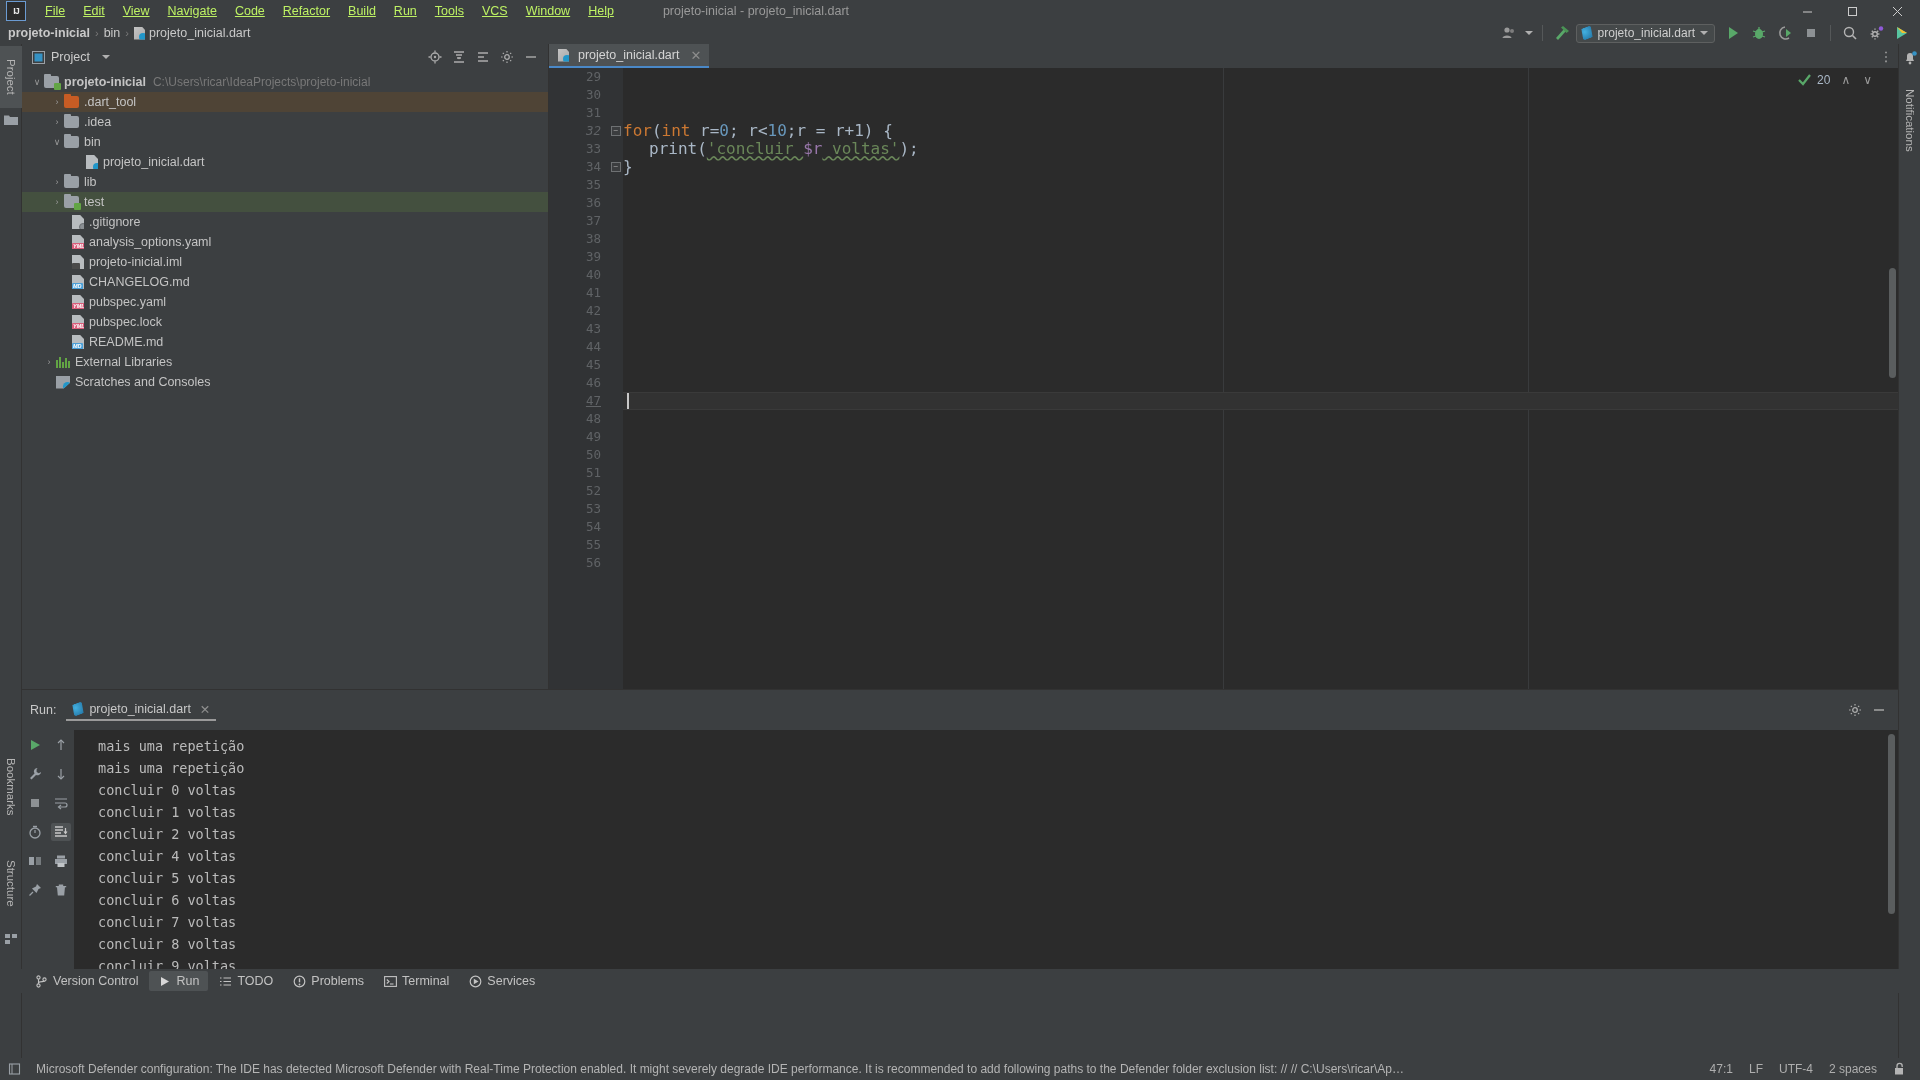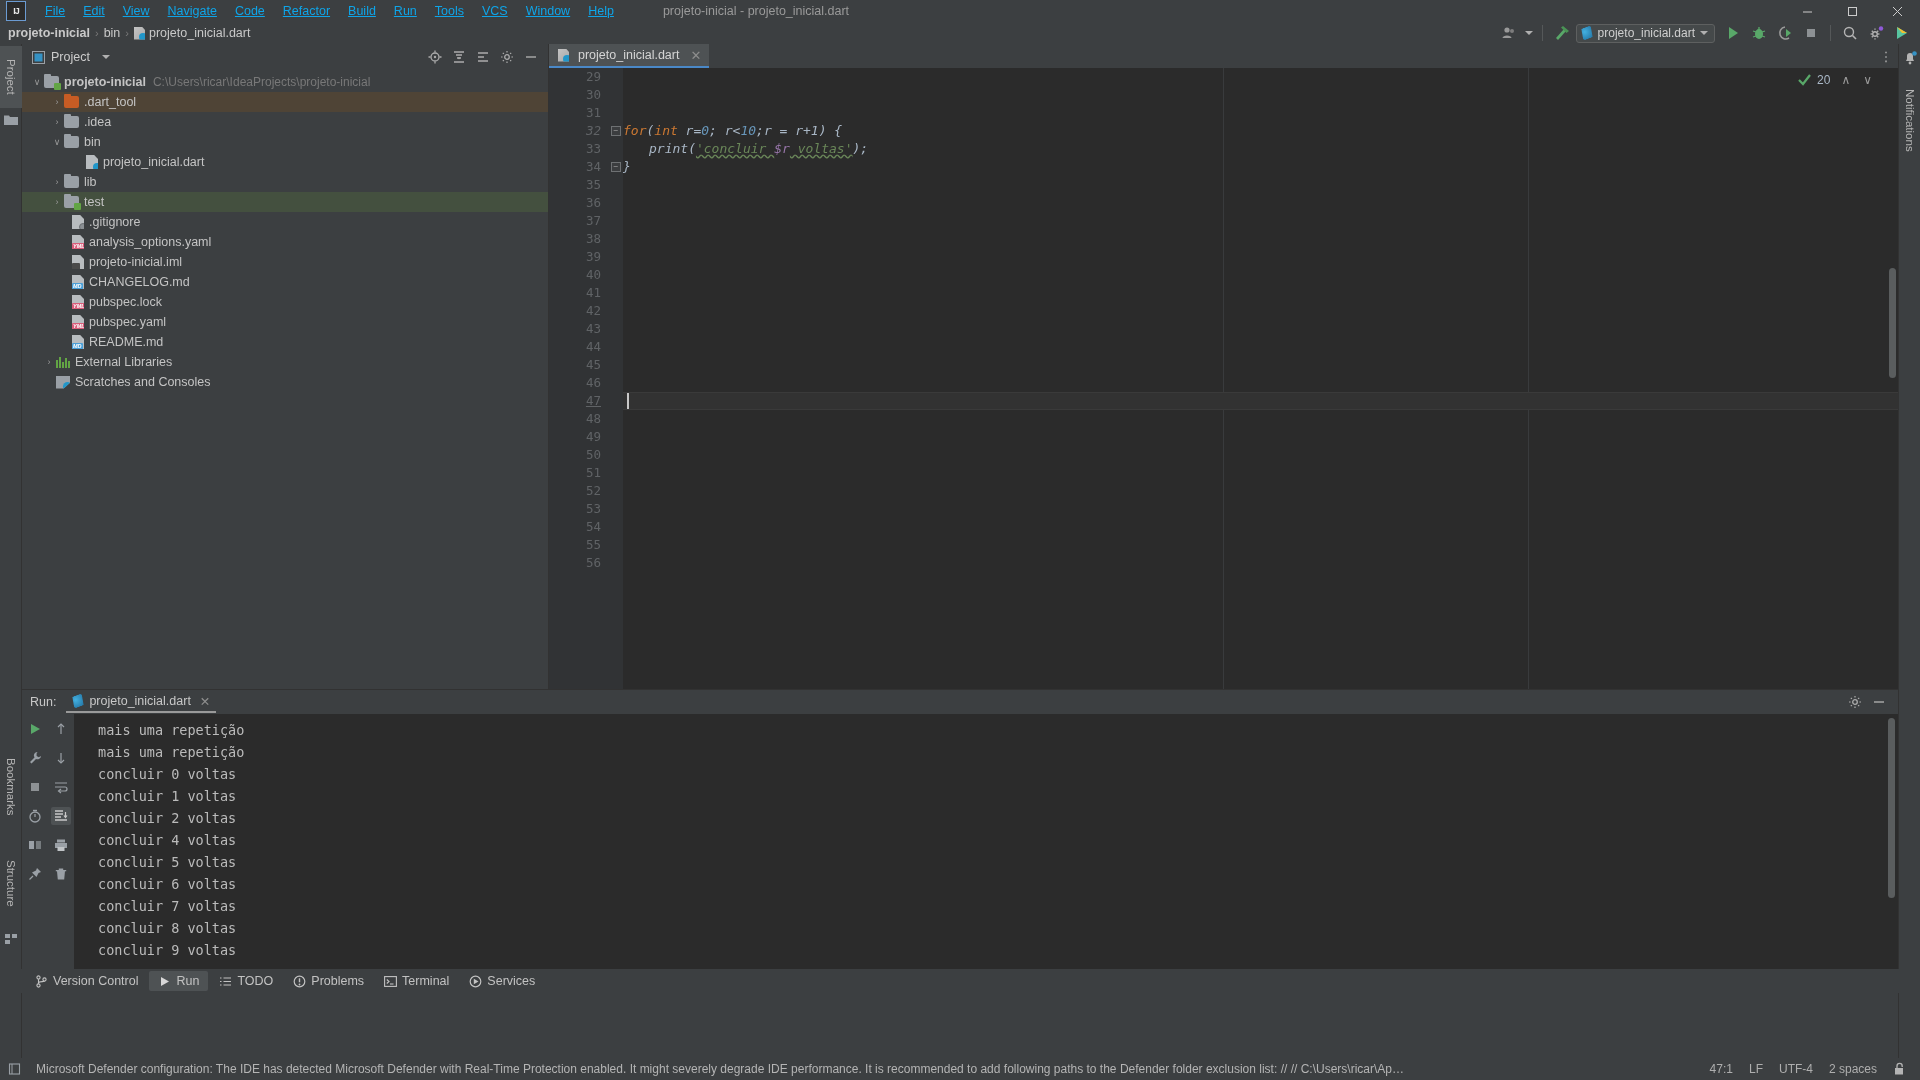--- a/index.html
+++ b/index.html
@@ -19,21 +19,21 @@
     font-size: 12.5px;
   }
   #ij-logo {
     width: 20px; height: 20px; margin-left: 6px; margin-right: 10px;
     border: 1px solid #6b9bd2; background: #2b2b2b;
     display: flex; align-items: center; justify-content: center;
     font-size: 9px; font-weight: bold; color: #e8e8e8;
     font-family: "Liberation Sans", sans-serif; letter-spacing: -1px;
   }
   .menu-item {
-    padding: 2px 9px; color: #0ea5e9; font-size: 12.5px; cursor: default;
+    padding: 2px 9px; color: #bef264; font-size: 12.5px; cursor: default;
     white-space: nowrap;
   }
   .menu-item u { text-decoration: underline; }
   #win-title {
     margin-left: 40px; color: #9a9a9a; font-size: 12.5px; white-space: nowrap;
   }
   #win-buttons {
     position: absolute; right: 0; top: 0; height: 22px; display: flex;
   }
   .win-btn {
@@ -241,21 +241,21 @@
     position: absolute; left: 2px; width: 10px; height: 10px;
     border: 1px solid #6e7173; color: #9a9a9a; font-size: 8px;
     line-height: 8px; text-align: center; background: #3b3d3f;
   }
   #code-canvas {
     position: absolute; left: 74px; top: 0; right: 0; height: 621px;
   }
   .cline {
     position: absolute; left: 0; height: 18px; line-height: 18px;
     white-space: pre; font-family: "DejaVu Sans Mono", monospace;
-    font-size: 13px; color: #a9b7c6; font-style: italic;
+    font-size: 16px; color: #a9b7c6;
   }
   .kw { color: #cc7832; }
   .num { color: #6897bb; }
   .str { color: #6a8759; }
   .fn { color: #a9b7c6; }
   .varx { color: #9876aa; }
   .typo { text-decoration: underline wavy #6a8759; text-decoration-skip-ink: none; }
   #caret-line {
     position: absolute; left: 0; right: 0; height: 18px;
     background: #323232; border-top: 1px solid #3a3a3a;
@@ -276,21 +276,21 @@
     position: absolute; right: 2px; top: 200px; width: 7px; height: 110px;
     background: #5a5d5e; border-radius: 4px;
   }
 
   
   #run-panel {
     position: absolute; left: 22px; top: 689px; width: 1876px; height: 280px;
     background: #3c3f41; border-top: 1px solid #323232;
   }
   #run-head {
-    height: 24px; display: flex; align-items: center; padding-left: 8px;
+    height: 40px; display: flex; align-items: center; padding-left: 8px;
     font-size: 12.5px; color: #c8c8c8; gap: 10px;
   }
   #run-tab {
     display: flex; align-items: center; gap: 5px; padding: 0 6px;
     border-bottom: 2px solid #9a9a9a; height: 22px; font-size: 12.5px;
   }
   #run-head-right {
     margin-left: auto; display: flex; align-items: center; gap: 2px;
     padding-right: 8px;
   }
@@ -618,28 +618,28 @@
       <span class="file-ico">
           <i class="badge badge-md">MD</i>
         </span>
       <span>CHANGELOG.md</span>
     </div>
 
     <div class="trow" style="padding-left:50px;">
       <span class="file-ico">
           <i class="badge badge-yml">YML</i>
         </span>
-      <span>pubspec.lock</span>
+      <span>pubspec.yaml</span>
     </div>
 
     <div class="trow" style="padding-left:50px;">
       <span class="file-ico">
           <i class="badge badge-yml">YML</i>
         </span>
-      <span>pubspec.yaml</span>
+      <span>pubspec.lock</span>
     </div>
 
     <div class="trow" style="padding-left:50px;">
       <span class="file-ico">
           <i class="badge badge-md">MD</i>
         </span>
       <span>README.md</span>
     </div>
 
     <div class="trow" style="padding-left:20px;">

